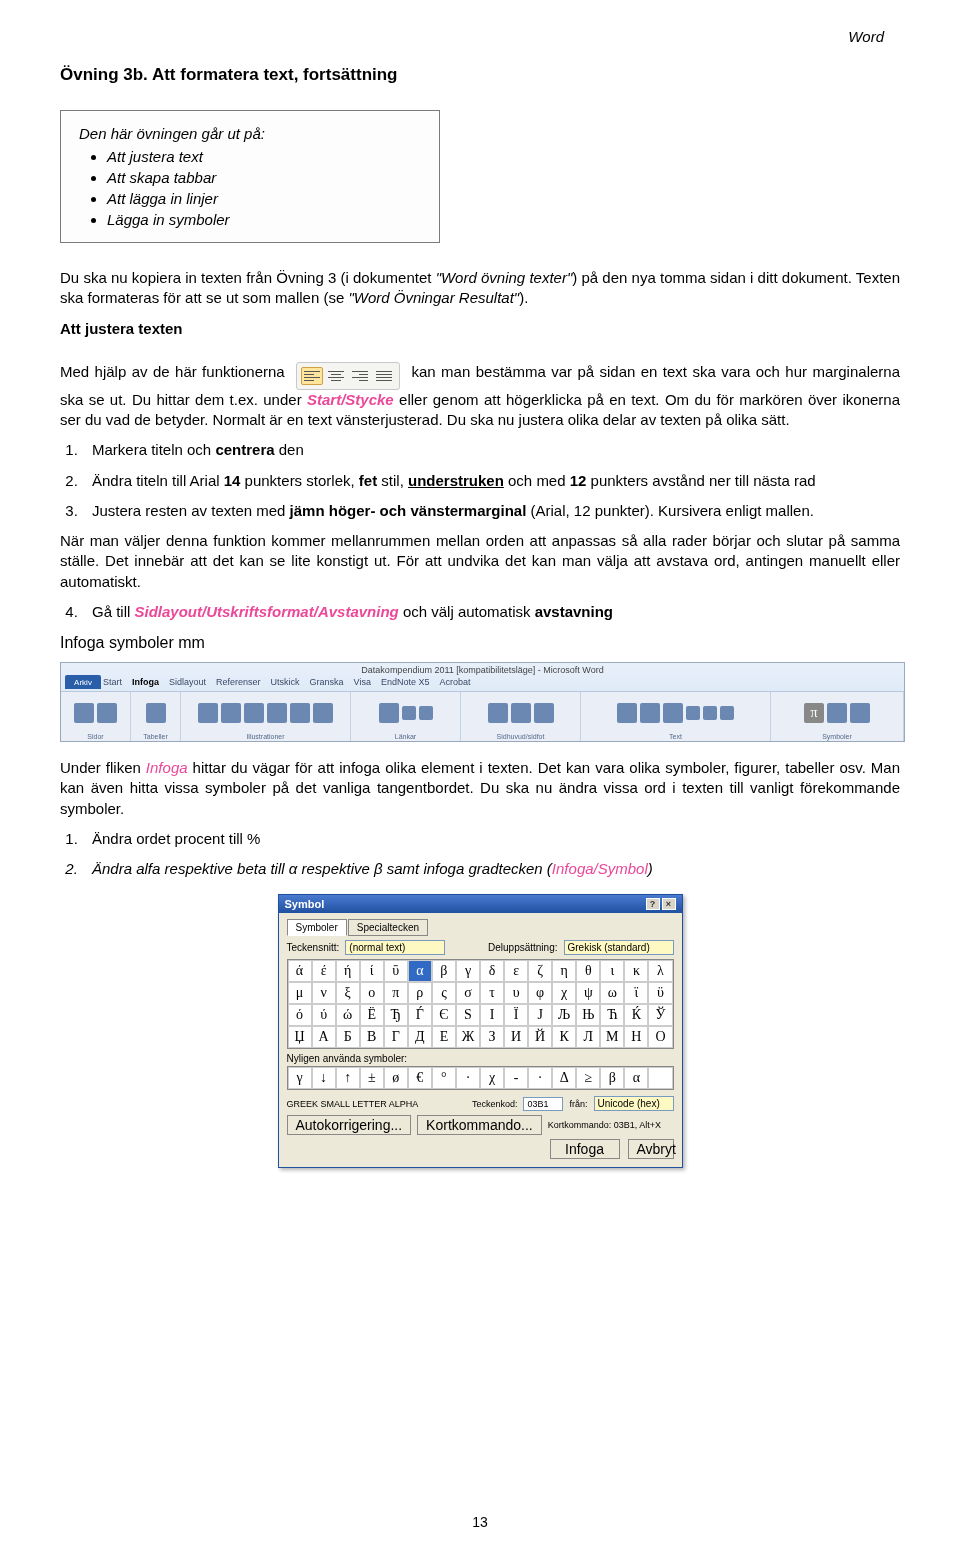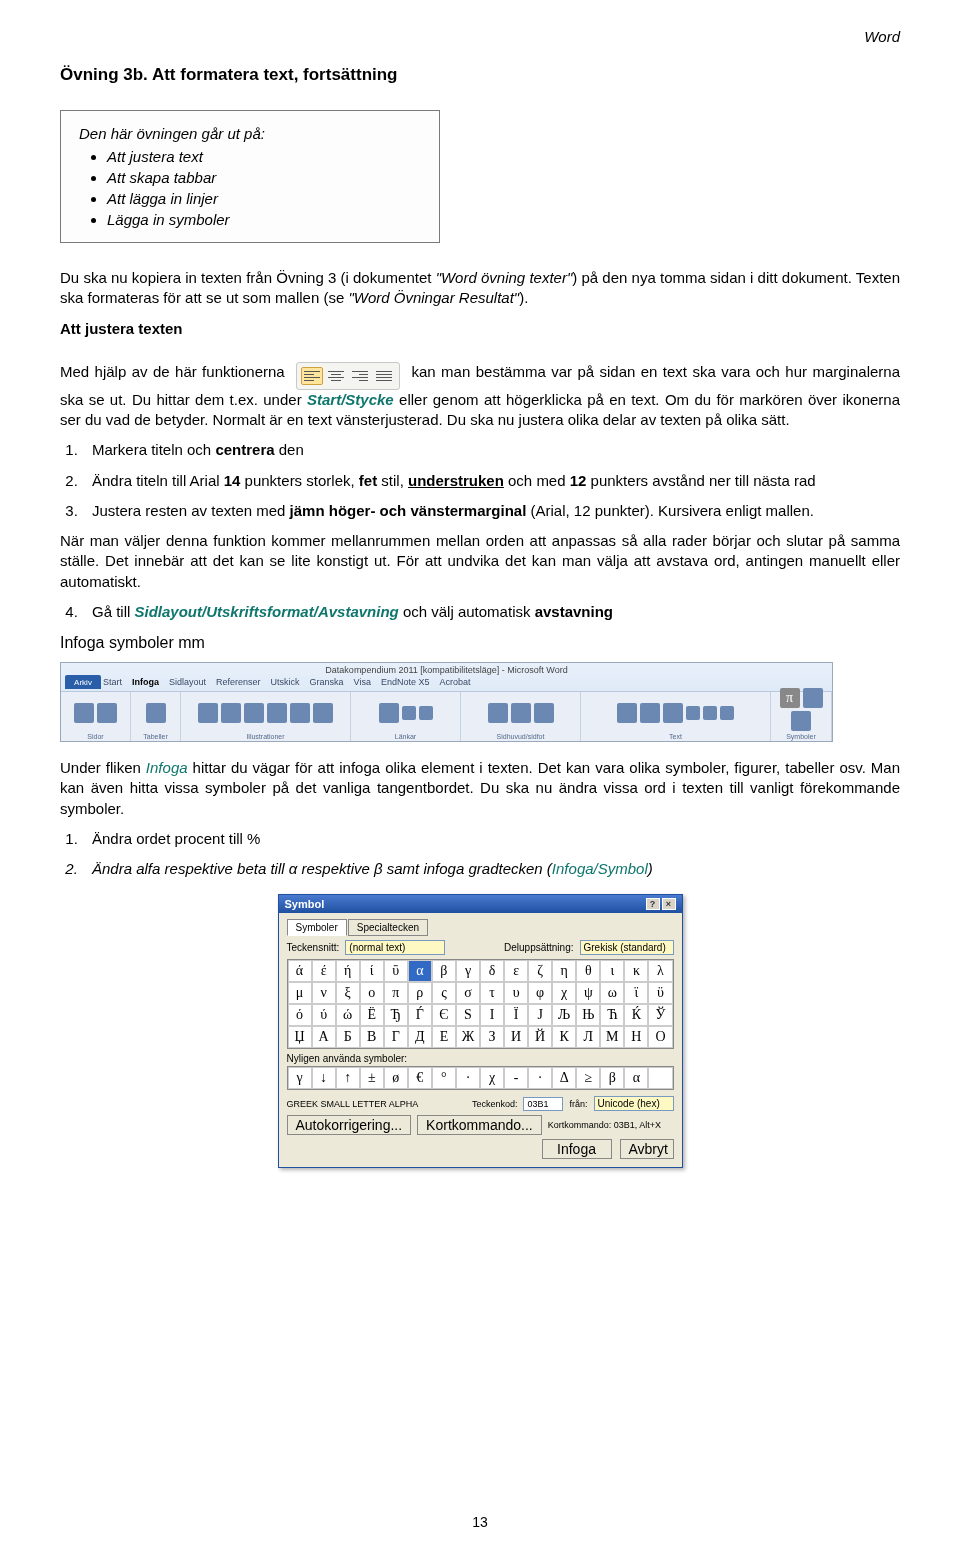--- a/index.html
+++ b/index.html
@@ -8,21 +8,21 @@
     height: 1550px;
     background: #fff;
     font-family: Arial, Helvetica, sans-serif;
     font-size: 15px;
     color: #000;
     position: relative;
     padding: 30px 60px 0 60px;
   }
   .top-label {
     position: absolute;
-    right: 60px;
+    right: 76px;
     top: 28px;
     font-style: italic;
     font-size: 15px;
   }
   .title {
     font-size: 17px;
     font-weight: bold;
     margin-top: 35px;
     margin-bottom: 25px;
   }
@@ -32,21 +32,21 @@
     width: 380px;
     font-style: italic;
     margin-bottom: 25px;
     line-height: 1.4;
     background: #fdfdfd;
   }
   .info-box ul { list-style: disc; padding-left: 28px; margin-top: 2px; }
   .p { margin-bottom: 10px; text-align: justify; line-height: 1.35; }
   .bold { font-weight: bold; }
   .italic { font-style: italic; }
-  .blue-italic { color: #0f766e; font-style: italic; }
+  .blue-italic { color: #ec4899; font-style: italic; }
   .inline-img {
     display: inline-block;
     vertical-align: middle;
     margin: 0 6px;
   }
   .align-icon-group {
     display: inline-flex;
     border: 1px solid #c8c8c8;
     background: #f4f4f0;
     padding: 4px;
@@ -64,21 +64,21 @@
     gap: 2px;
     padding: 2px;
     cursor: default;
   }
   .align-icon.active { background: #ffe49c; border-color: #d0a040; }
   .align-icon span { height: 1px; background: #555; display: block; }
   ol.numlist { padding-left: 22px; margin-bottom: 10px; }
   ol.numlist > li { margin-bottom: 10px; padding-left: 10px; line-height: 1.35; text-align: justify; }
   .subheading { font-weight: normal; font-size: 16px; margin: 12px 0 10px 0; }
   .ribbon-img {
-    width: 773px;
+    width: 845px;
     height: 80px;
     border: 1px solid #9aa8bc;
     background: linear-gradient(#e8f0fa, #cfe0f4);
     position: relative;
     margin-bottom: 16px;
   }
   .ribbon-title {
     position: absolute;
     top: 2px; left: 0; right: 0;
     text-align: center;
@@ -368,21 +368,21 @@
   <div class="dlg-body">
     <div class="dlg-tabs">
       <div class="dlg-tab active">Symboler</div>
       <div class="dlg-tab">Specialtecken</div>
     </div>
     <div class="dlg-row">
       <span>Teckensnitt:</span>
       <span class="dlg-select" style="width:100px">(normal text)</span>
       <span style="flex:1"></span>
       <span>Deluppsättning:</span>
-      <span class="dlg-select" style="width:94px">Grekisk (standard)</span>
+      <span class="dlg-select" style="width:110px">Grekisk (standard)</span>
     </div>
     <div class="char-grid" id="char-grid">
         <div class="char-cell">ά</div>
         <div class="char-cell">έ</div>
         <div class="char-cell">ή</div>
         <div class="char-cell">ί</div>
         <div class="char-cell">ΰ</div>
         <div class="char-cell sel">α</div>
         <div class="char-cell">β</div>
         <div class="char-cell">γ</div>
@@ -470,18 +470,18 @@
       <span>från:</span>
       <span class="dlg-select" style="width:80px">Unicode (hex)</span>
     </div>
     <div class="dlg-buttons-bottom">
       <span class="dlg-btn">Autokorrigering...</span>
       <span class="dlg-btn">Kortkommando...</span>
       <span style="font-size:9px;align-self:center">Kortkommando: 03B1, Alt+X</span>
     </div>
     <div class="dlg-footer">
       <span class="dlg-btn" style="width:70px;text-align:center">Infoga</span>
-      <span class="dlg-btn" style="width:54px;text-align:left">Avbryt</span>
+      <span class="dlg-btn" style="width:46px;text-align:left">Avbryt</span>
     </div>
   </div>
 </div>
 
 <div class="page-num">13</div>
 
 </body></html>

